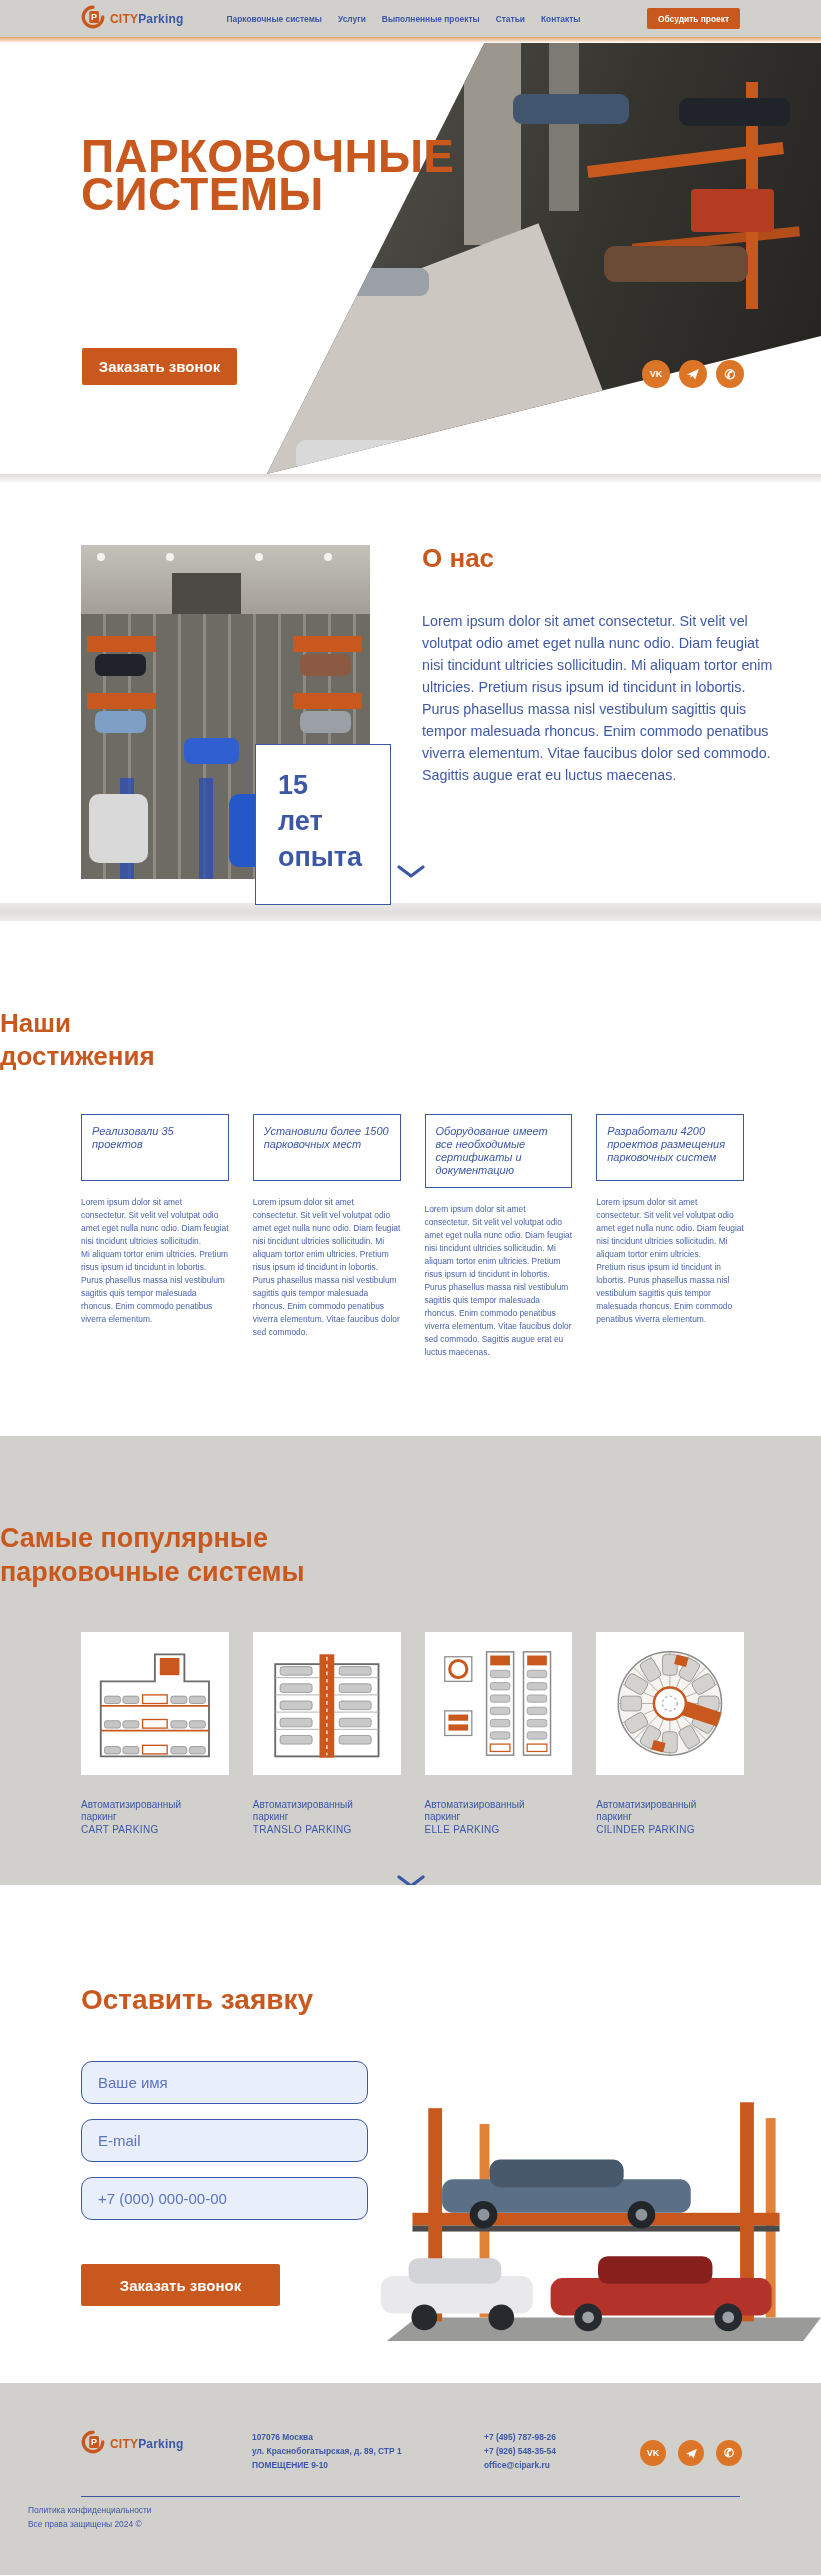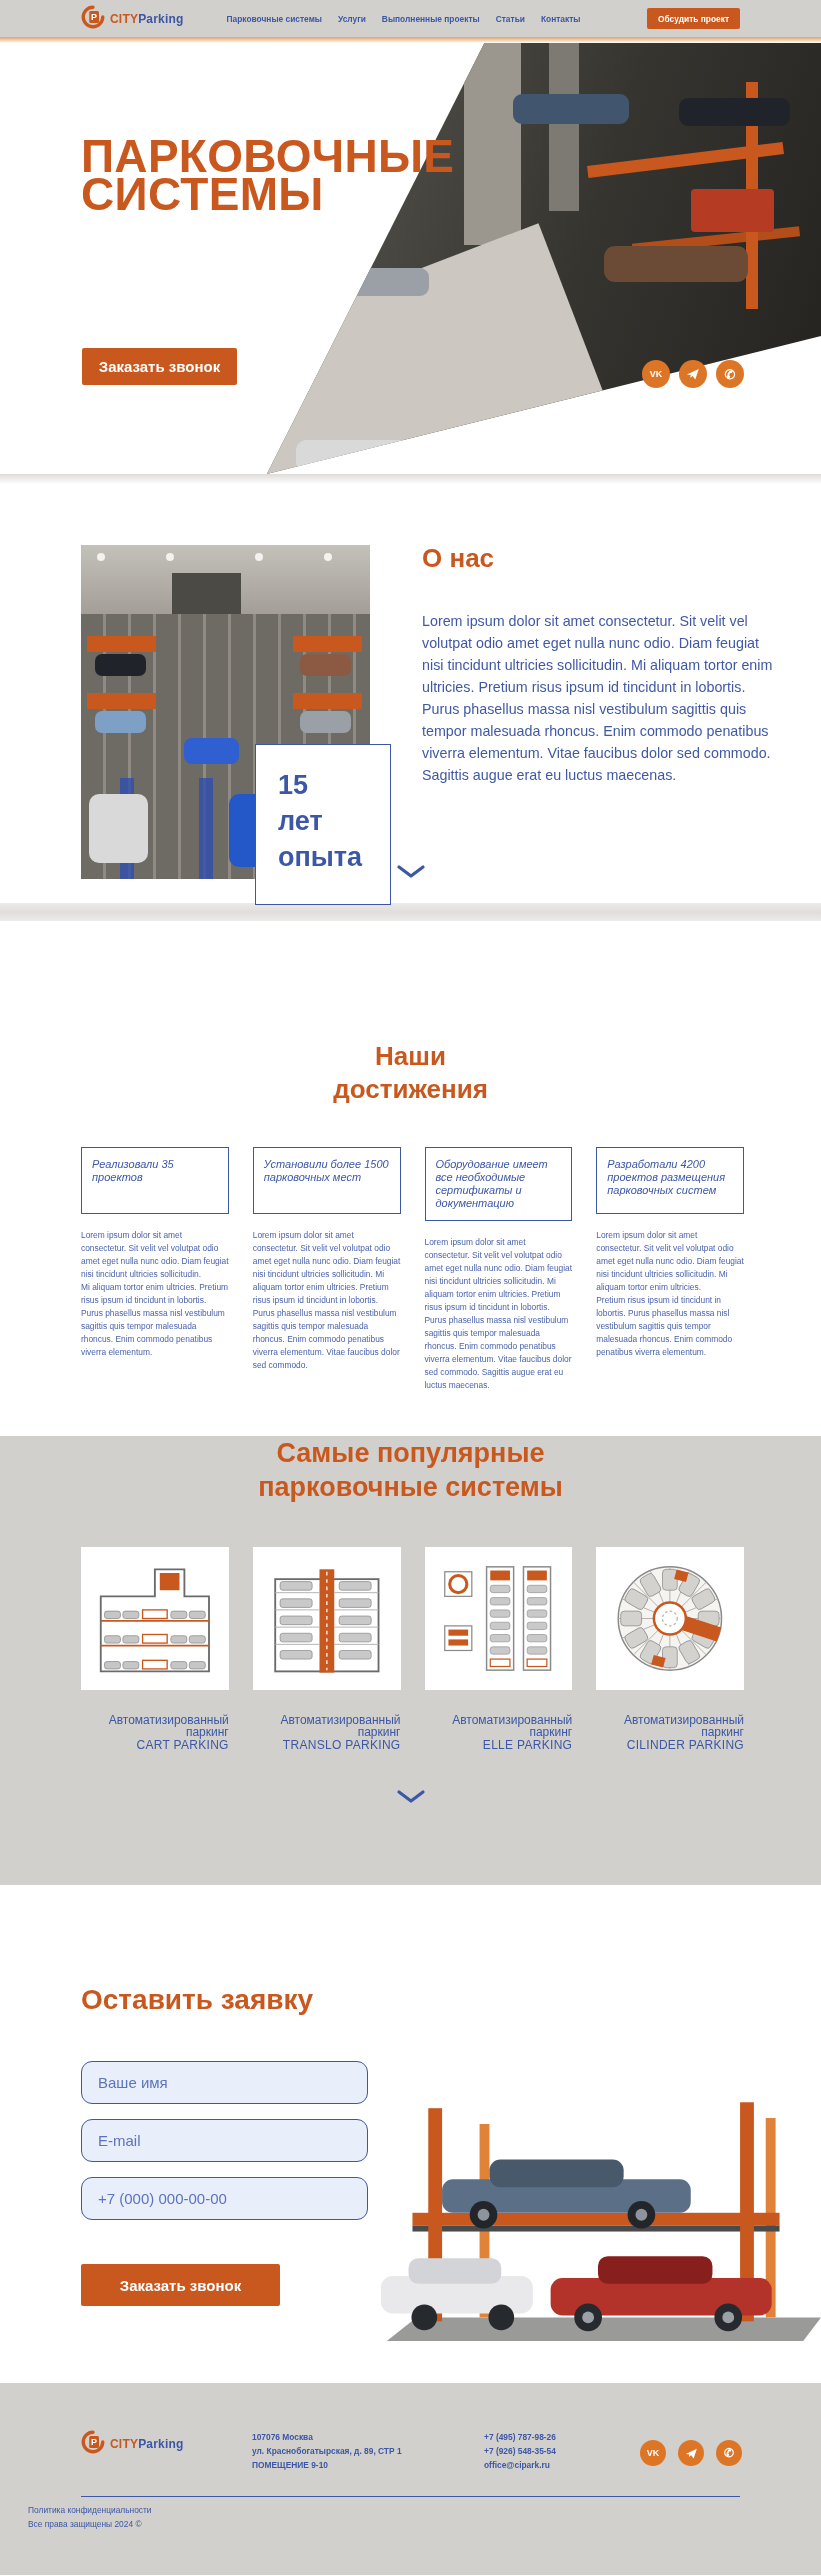--- a/index.html
+++ b/index.html
@@ -39,32 +39,32 @@
   .ai { position:absolute; }
   .about-badge { position:absolute; left:255px; top:260px; width:136px; height:161px; background:#fff; border:1.5px solid #3B57A6;
     color:#3B57A6; font-size:27px; font-weight:bold; line-height:36px; padding:22px 0 0 22px; white-space:pre-line; }
   .about-h { position:absolute; left:422px; top:59px; color:#C9581E; font-size:26px; font-weight:bold; }
   .about-p { position:absolute; left:422px; top:126px; width:361px; color:#4059A4; font-size:14.3px; line-height:22px; }
   .chev { background:none; border:none; cursor:pointer; display:block; }
   .chev-about { position:absolute; left:396px; top:380px; }
 
   
   .s-ach { height:515px; background:#fff; overflow:hidden; }
-  .ach-title { padding-top:119px; text-align:center; color:#C9581E; font-size:26px; font-weight:bold; line-height:33px; }
+  .ach-title { padding-top:86px; color:#C9581E; font-size:26px; font-weight:bold; line-height:33px; }
   .ach-grid { margin:41px 77px 0 81px; display:grid; grid-template-columns:repeat(4,1fr); gap:24px; }
   .ach-card { border:1.2px solid #3B57A6; min-height:67px; padding:10px 10px; color:#3B57A6; font-size:11px; line-height:13px;font-style:italic; }
   .ach-text { margin-top:15px; color:#4A63AC; font-size:8.4px; line-height:13px; white-space:pre-line; }
 
   
   .s-pop { height:449px; background:#D2D0CC; overflow:hidden; }
-  .pop-title { text-align:center; color:#C9581E; font-size:27px; font-weight:bold; line-height:34px; }
+  .pop-title { padding-top:85px; color:#C9581E; font-size:27px; font-weight:bold; line-height:34px; }
   .pop-grid { margin:43px 77px 0 81px; display:grid; grid-template-columns:repeat(4,1fr); gap:24px; }
   .pop-card { background:#fff; height:143px; padding:10px 8px; cursor:pointer; }
   .pop-card svg { width:100%; height:100%; }
-  .pop-cap { margin-top:12px; text-align:right; color:#3B57A6; font-size:12px; line-height:12px; white-space:pre-line; }
+  .pop-cap { margin-top:12px; text-align:left; color:#3B57A6; font-size:10px; line-height:12px; white-space:pre-line; }
   .pop-name { display:block; letter-spacing:0.3px; margin-top:1px; }
   .chev-pop { margin:26px auto 0; }
 
   
   .s-req { height:498px; position:relative; background:#fff; overflow:hidden; }
   .req-h { position:absolute; left:81px; top:99px; color:#C9581E; font-size:28px; font-weight:bold; }
   .req-input { position:absolute; left:81px; width:287px; height:43px; border:1.5px solid #3D58A8; border-radius:11px;
     background:#E9EEFB; font-family:inherit; font-size:15px; color:#3B57A6; padding:0 16px; outline:none; }
   .req-input::placeholder { color:#5B74BD; opacity:1; }
   .f0{top:176px;} .f1{top:234px;} .f2{top:292px;}

